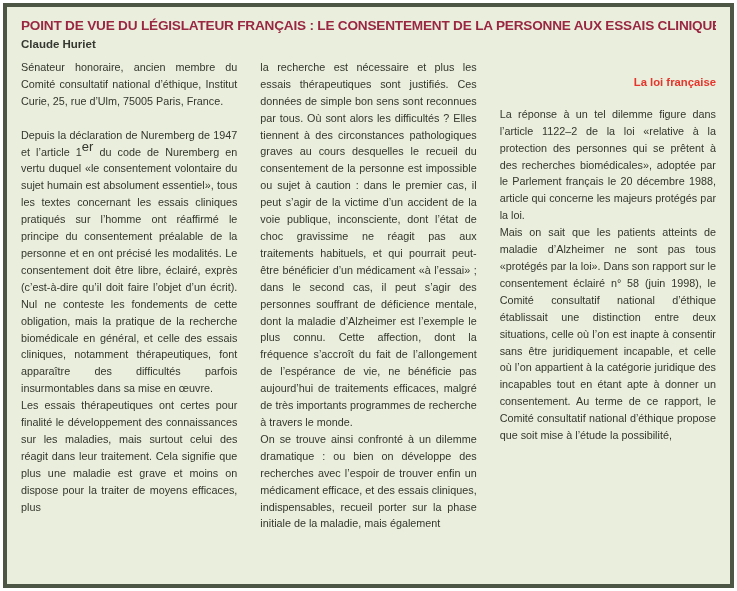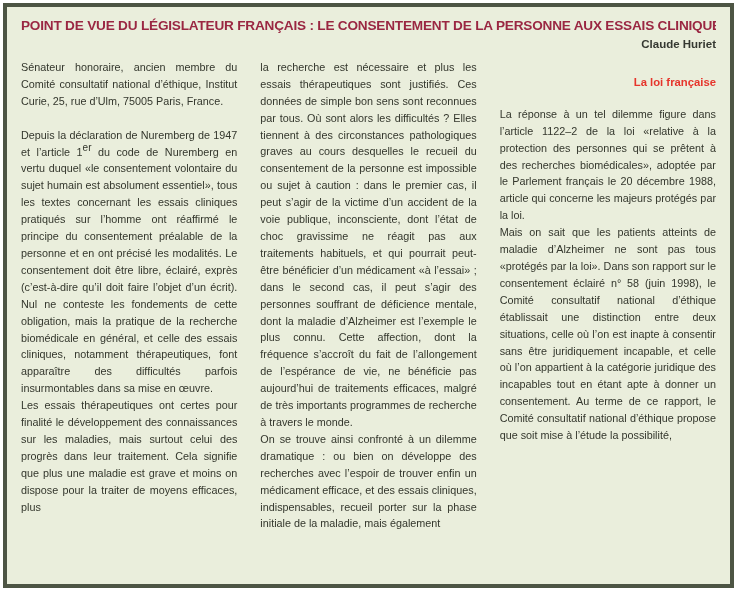--- a/index.html
+++ b/index.html
@@ -32,21 +32,20 @@
     margin: 2px 0 3px 0;
     white-space: nowrap;
     overflow: hidden;
   }
   .title .tline { display: block; }
   .author {
     color: #353831;
     font-weight: 700;
     font-size: 11.5px;
     margin: 0 0 9px 0;
-    text-align: right;
   }
   .columns {
     display: flex;
     gap: 23px;
     height: 500px;
     overflow: hidden;
   }
   .col {
     flex: 1 1 0;
     min-width: 0;
@@ -59,40 +58,40 @@
   }
   .col p { margin: 0; }
   .affiliation { margin-bottom: 17px !important; }
   .section-heading {
     color: #e6352c;
     font-weight: 700;
     font-size: 11.3px;
     margin: 15px 0 15px 0;
     text-align: right;
   }
-  sup.ord { font-size: 10px; line-height: 0; }
+  sup.ord { font-size: 13px; line-height: 0; }
 </style>
 </head>
 <body>
 
 <div class="page">
   <div class="frame">
 
     <h1 class="title">
       <span class="tline">POINT DE VUE DU LÉGISLATEUR FRANÇAIS : LE CONSENTEMENT DE LA PERSONNE AUX ESSAIS CLINIQUES,</span>
     </h1>
 
     <div class="author">Claude Huriet</div>
 
     <div class="columns">
 
       <div class="col">
         <p class="affiliation">Sénateur honoraire, ancien membre du Comité consultatif national d’éthique, Institut Curie, 25, rue d’Ulm, 75005 Paris, France.</p>
         <p><span>Depuis la déclaration de Nuremberg de 1947 et l’article 1</span><sup class="ord">er</sup><span> du code de Nuremberg en vertu duquel «le consentement volontaire du sujet humain est absolument essentiel», tous les textes concernant les essais cliniques pratiqués sur l’homme ont réaffirmé le principe du consentement préalable de la personne et en ont précisé les modalités. Le consentement doit être libre, éclairé, exprès (c’est-à-dire qu’il doit faire l’objet d’un écrit). Nul ne conteste les fondements de cette obligation, mais la pratique de la recherche biomédicale en général, et celle des essais cliniques, notamment thérapeutiques, font apparaître des difficultés parfois insurmontables dans sa mise en œuvre.</span></p>
-        <p>Les essais thérapeutiques ont certes pour finalité le développement des connaissances sur les maladies, mais surtout celui des progrès dans leur traitement. Cela signifie que plus une maladie est grave et moins on dispose pour la traiter de moyens efficaces, plus</p>
+        <p>Les essais thérapeutiques ont certes pour finalité le développement des connaissances sur les maladies, mais surtout celui des réagit dans leur traitement. Cela signifie que plus une maladie est grave et moins on dispose pour la traiter de moyens efficaces, plus</p>
       </div>
 
       <div class="col">
         <p>la recherche est nécessaire et plus les essais thérapeutiques sont justifiés. Ces données de simple bon sens sont reconnues par tous. Où sont alors les difficultés ? Elles tiennent à des circonstances pathologiques graves au cours desquelles le recueil du consentement de la personne est impossible ou sujet à caution : dans le premier cas, il peut s’agir de la victime d’un accident de la voie publique, inconsciente, dont l’état de choc gravissime ne réagit pas aux traitements habituels, et qui pourrait peut-être bénéficier d’un médicament «à l’essai» ; dans le second cas, il peut s’agir des personnes souffrant de déficience mentale, dont la maladie d’Alzheimer est l’exemple le plus connu. Cette affection, dont la fréquence s’accroît du fait de l’allongement de l’espérance de vie, ne bénéficie pas aujourd’hui de traitements efficaces, malgré de très importants programmes de recherche à travers le monde.</p>
         <p>On se trouve ainsi confronté à un dilemme dramatique : ou bien on développe des recherches avec l’espoir de trouver enfin un médicament efficace, et des essais cliniques, indispensables, recueil porter sur la phase initiale de la maladie, mais également</p>
       </div>
 
       <div class="col">
         <h2 class="section-heading">La loi française</h2>
         <p>La réponse à un tel dilemme figure dans l’article 1122–2 de la loi «relative à la protection des personnes qui se prêtent à des recherches biomédicales», adoptée par le Parlement français le 20 décembre 1988, article qui concerne les majeurs protégés par la loi.</p>

